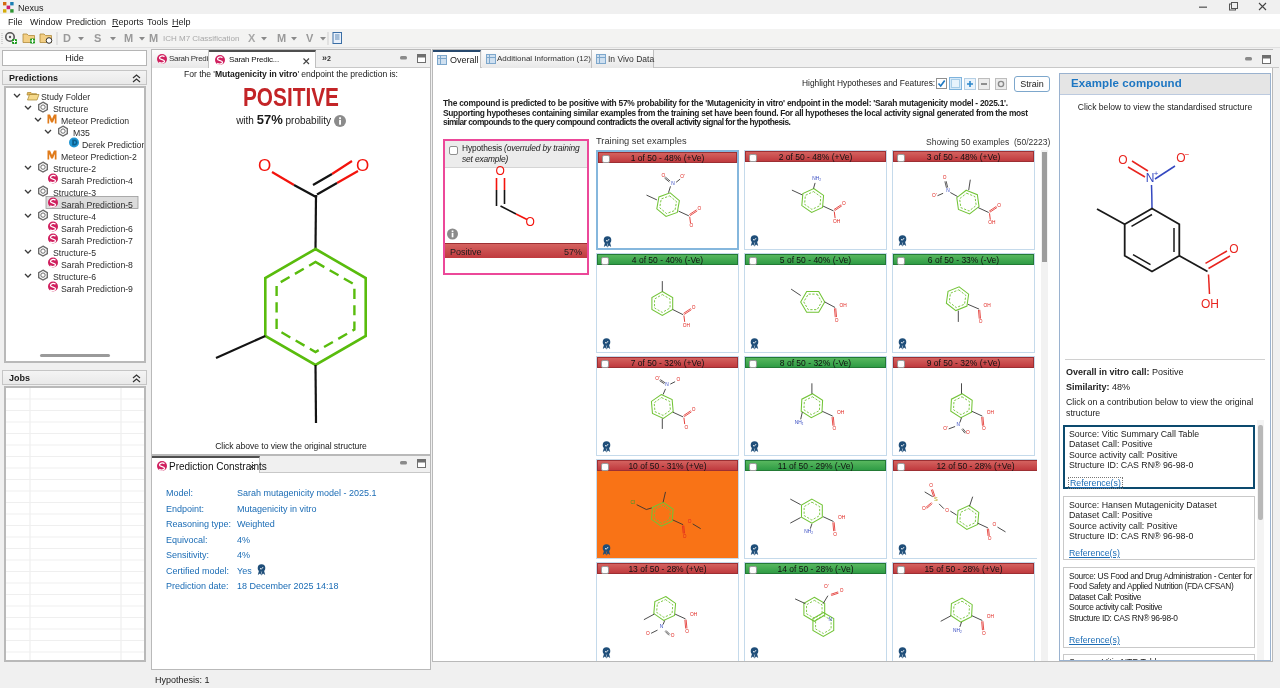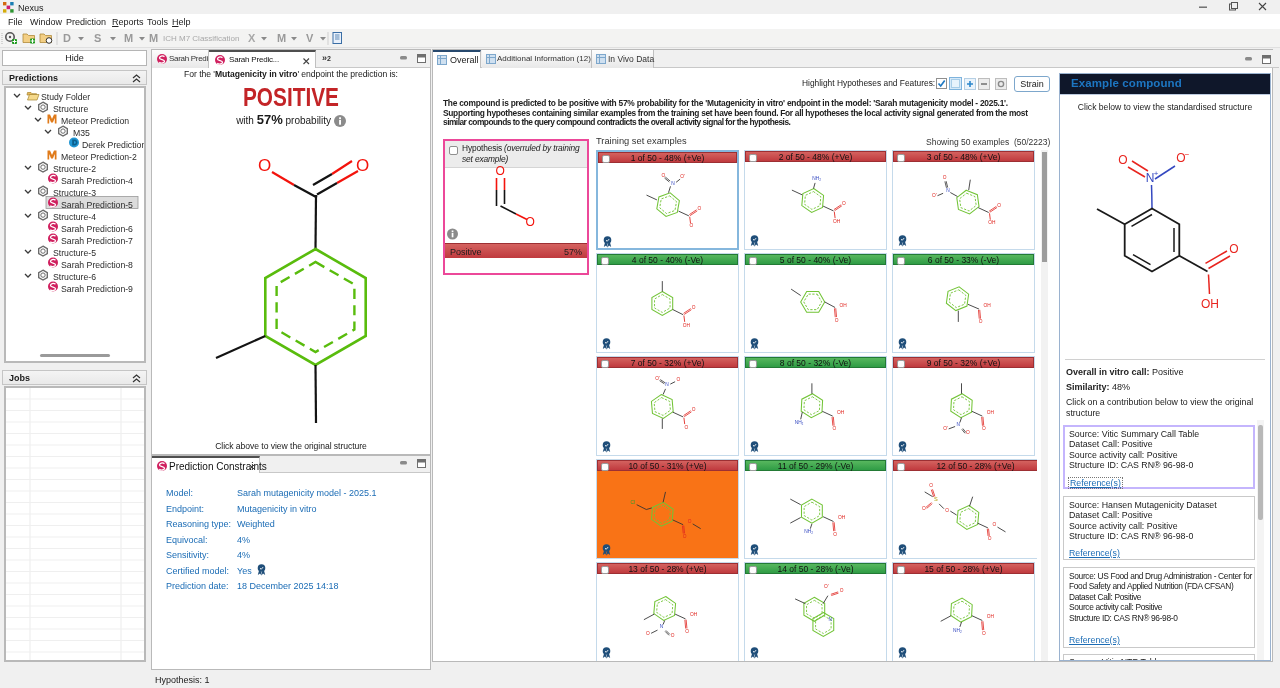--- a/index.html
+++ b/index.html
@@ -795,21 +795,21 @@
           <use href="#ros"></use>
         </svg>
 </div>
 </div>
 
   <div class="abs" style="left:1041px;top:150px;width:7px;height:511px;background:#f2f2f2;">
     <div class="abs" style="left:1px;top:2px;width:5px;height:110px;background:#9d9d9d;"></div>
   </div>
 
   <div class="abs" id="expanel" style="left:1059px;top:73px;width:212px;height:588px;background:#fff;border:1px solid #9ab2cf;overflow:hidden;">
-    <div style="height:21px;background:#0f172a;border-bottom:1px solid #bccadf;position:relative;">
+    <div style="height:21px;background:#e5e5e5;border-bottom:1px solid #bccadf;position:relative;">
       <span style="position:absolute;left:11px;top:3px;font-size:11.5px;font-weight:bold;color:#1d76c2;letter-spacing:0.1px;">Example compound</span>
     </div>
     <div style="position:absolute;left:0;top:28px;width:210px;text-align:center;font-size:8.6px;color:#222;">Click below to view the standardised structure</div>
     <svg style="position:absolute;left:26px;top:62px" width="160" height="250" viewBox="0 0 160 250">
 
       <text x="37" y="28" font-size="12" fill="#e8251f" text-anchor="middle">O</text>
       <text x="95" y="26" font-size="12" fill="#e8251f" text-anchor="middle">O</text>
       <text x="101" y="21" font-size="8" fill="#e8251f" text-anchor="middle">−</text>
       <text x="64" y="46" font-size="12" fill="#3448c0" text-anchor="middle">N</text>
       <text x="70" y="40" font-size="8" fill="#3448c0" text-anchor="middle">+</text>
@@ -826,21 +826,21 @@
       <path d="M122.5 132.5 L144 120 M119.5 127.3 L141 115" stroke="#e8251f" stroke-width="1.5"></path>
       <text x="148" y="117" font-size="12" fill="#e8251f" text-anchor="middle">O</text>
       <path d="M122.5 138.5 L123.5 158" stroke="#e8251f" stroke-width="1.5"></path>
       <text x="124" y="172" font-size="12" fill="#e8251f" text-anchor="middle">OH</text>
     </svg>
     <div style="position:absolute;left:5px;top:285px;width:200px;border-top:1px solid #d0d0d0;"></div>
     <div style="position:absolute;left:6px;top:293px;font-size:9px;color:#222;"><b>Overall in vitro call:</b> Positive</div>
     <div style="position:absolute;left:6px;top:308px;font-size:9px;color:#222;"><b>Similarity:</b> 48%</div>
     <div style="position:absolute;left:6px;top:323px;white-space:nowrap;font-size:8.8px;color:#222;line-height:11px;">Click on a contribution below to view the original<br>structure</div>
 
-    <div style="position:absolute;left:3px;top:351px;width:192px;height:64px;border:2px solid #c4b5fd;background:#fff;">
+    <div style="position:absolute;left:3px;top:351px;width:192px;height:64px;border:2px solid #0c4a6e;background:#fff;">
       <div style="position:absolute;left:4px;top:2px;line-height:10.4px;font-size:8.8px;white-space:nowrap;">Source: Vitic Summary Call Table<br>Dataset Call: Positive<br>Source activity call: Positive<br>Structure ID: CAS RN® 96-98-0</div>
       <span style="position:absolute;left:3px;top:50px;border:1px dotted #777;padding:0 1px;font-size:8.8px;" class="link">Reference(s)</span>
     </div>
     <div style="position:absolute;left:3px;top:422px;width:192px;height:64px;border:1px solid #c9c9c9;background:#fff;">
       <div style="position:absolute;left:5px;top:3px;line-height:10.4px;font-size:8.8px;white-space:nowrap;">Source: Hansen Mutagenicity Dataset<br>Dataset Call: Positive<br>Source activity call: Positive<br>Structure ID: CAS RN® 96-98-0</div>
       <span style="position:absolute;left:5px;top:51px;font-size:8.8px;" class="link">Reference(s)</span>
     </div>
     <div style="position:absolute;left:3px;top:493px;width:192px;height:81px;border:1px solid #c9c9c9;background:#fff;">
       <div style="position:absolute;left:5px;top:3px;line-height:10.4px;font-size:8.4px;letter-spacing:-0.34px;white-space:nowrap;">Source: US Food and Drug Administration - Center for<br>Food Safety and Applied Nutrition (FDA CFSAN)<br>Dataset Call: Positive<br>Source activity call: Positive<br>Structure ID: CAS RN® 96-98-0</div>
       <span style="position:absolute;left:5px;top:67px;font-size:8.8px;" class="link">Reference(s)</span>

